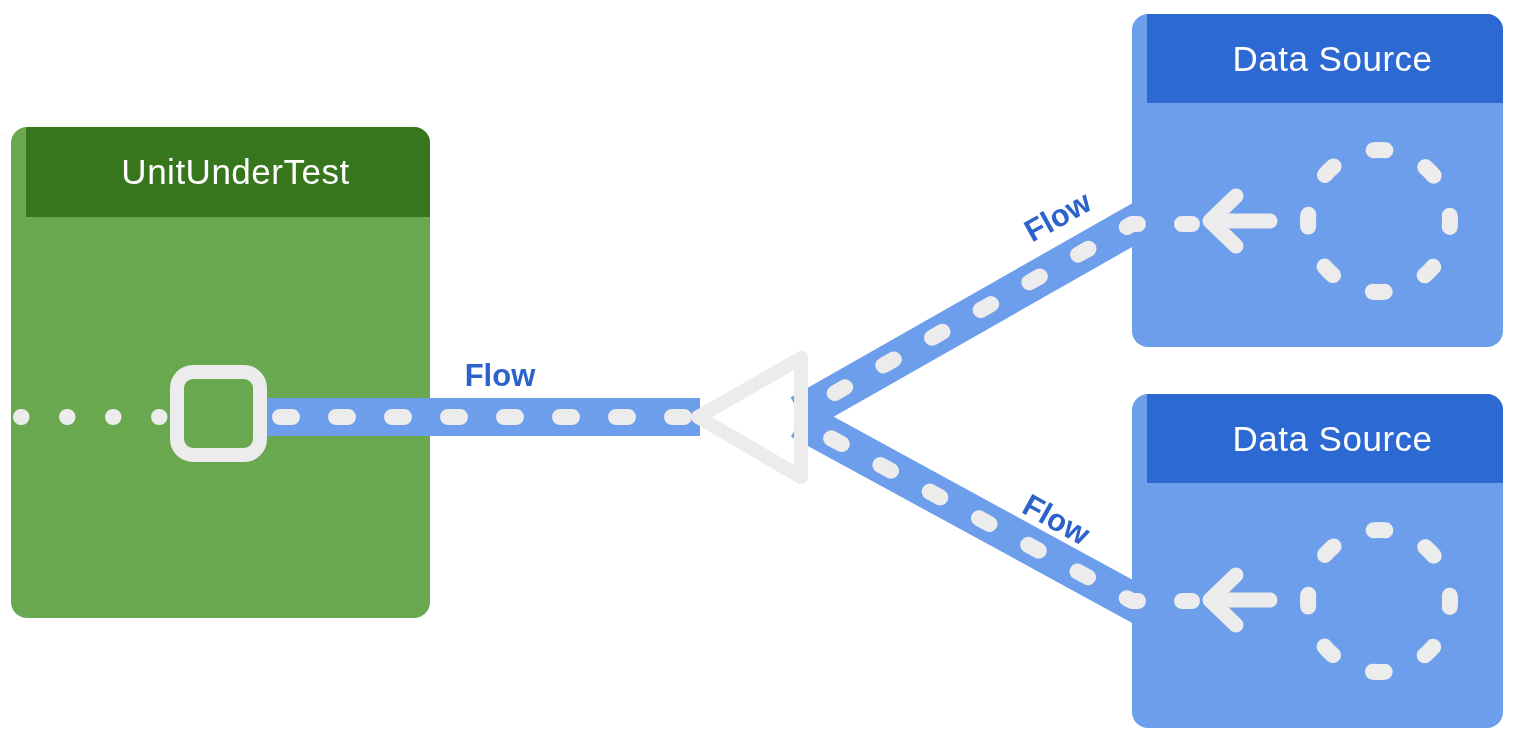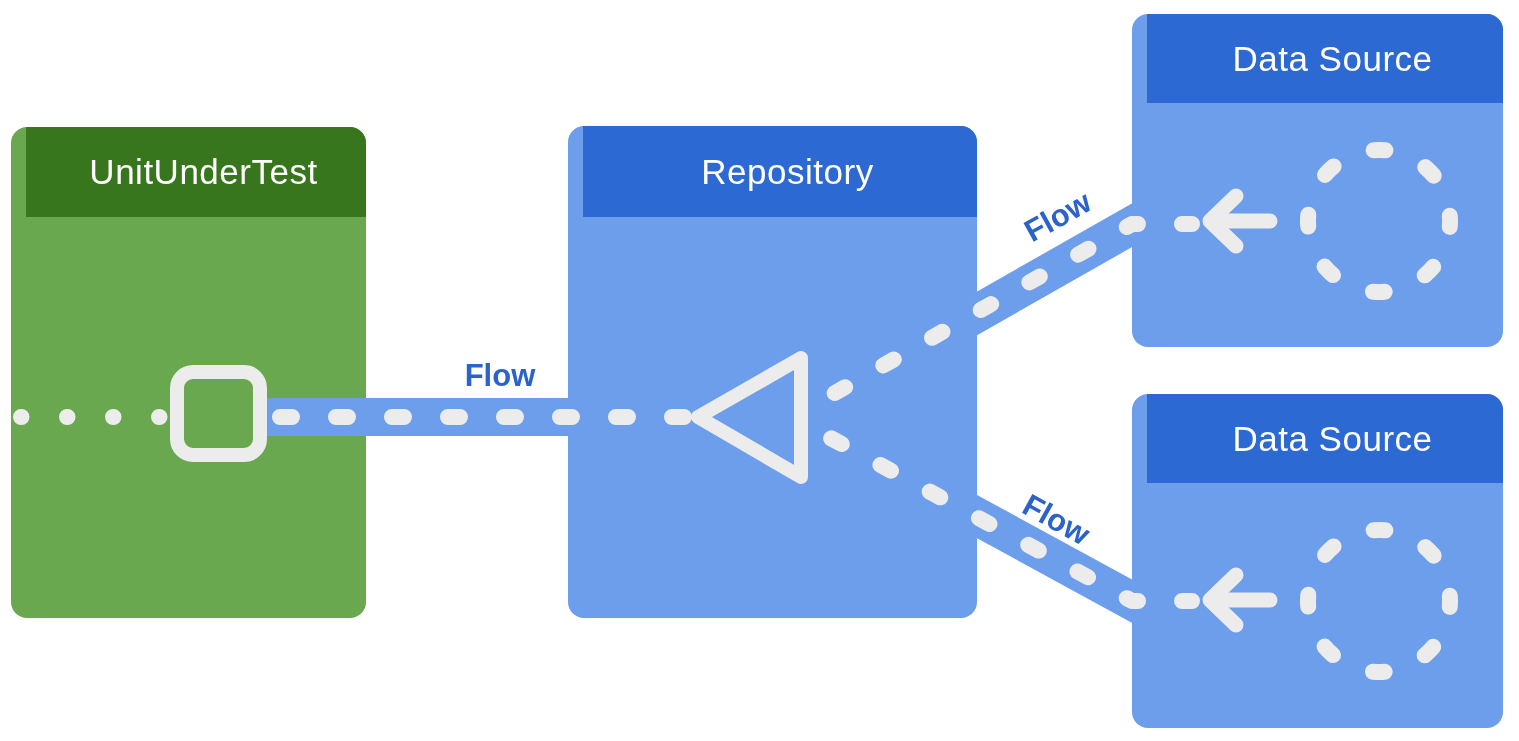--- a/index.html
+++ b/index.html
@@ -29,21 +29,21 @@
     display:flex;align-items:center;justify-content:center;
   }
   .box-header-green{background:var(--green-header);}
   .box-header-blue{background:var(--blue-header);}
   .box-title{
     color:var(--title-text);
     font-size:35px;font-weight:400;letter-spacing:0.5px;
     white-space:nowrap;
   }
 
-  #box-uut{left:11px;top:127px;width:355px;height:491px;}
+  #box-uut{left:11px;top:127px;width:419px;height:491px;}
   #box-uut .box-header{height:90px;}
   #box-repo{left:568px;top:126px;width:409px;height:492px;}
   #box-repo .box-header{height:91px;}
   #box-ds-top{left:1132px;top:14px;width:371px;height:333px;}
   #box-ds-top .box-header{height:89px;}
   #box-ds-bottom{left:1132px;top:394px;width:371px;height:334px;}
   #box-ds-bottom .box-header{height:89px;}
 
   svg.overlay{position:absolute;left:0;top:0;width:1519px;height:741px;pointer-events:none;}
 
@@ -67,25 +67,20 @@
 <body>
 
 <div class="canvas">
 
   <div class="box box-body-green" id="box-uut">
     <div class="box-header box-header-green">
       <span class="box-title">UnitUnderTest</span>
     </div>
   </div>
 
-  <div class="box box-body-blue" id="box-repo">
-    <div class="box-header box-header-blue">
-      <span class="box-title">Repository</span>
-    </div>
-  </div>
 
   <div class="box box-body-blue" id="box-ds-top">
     <div class="box-header box-header-blue">
       <span class="box-title">Data Source</span>
     </div>
   </div>
 
   <div class="box box-body-blue" id="box-ds-bottom">
     <div class="box-header box-header-blue">
       <span class="box-title">Data Source</span>

